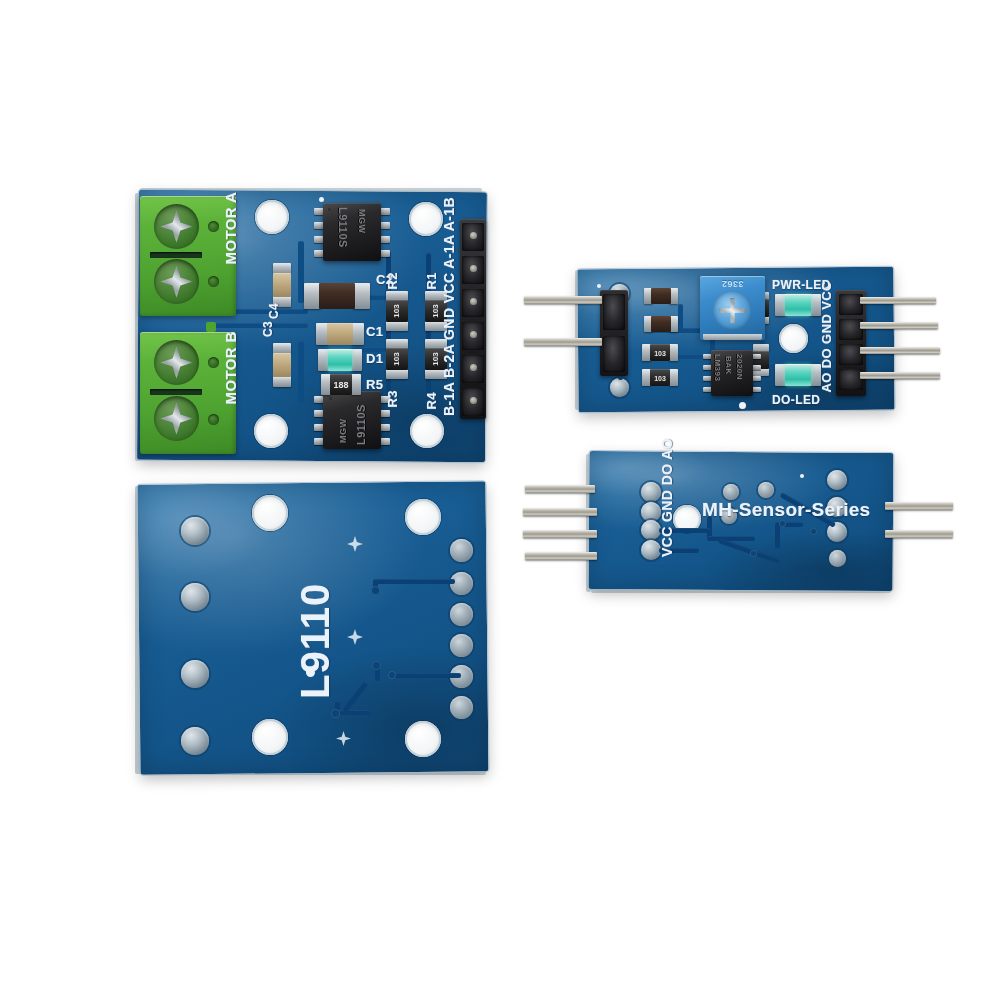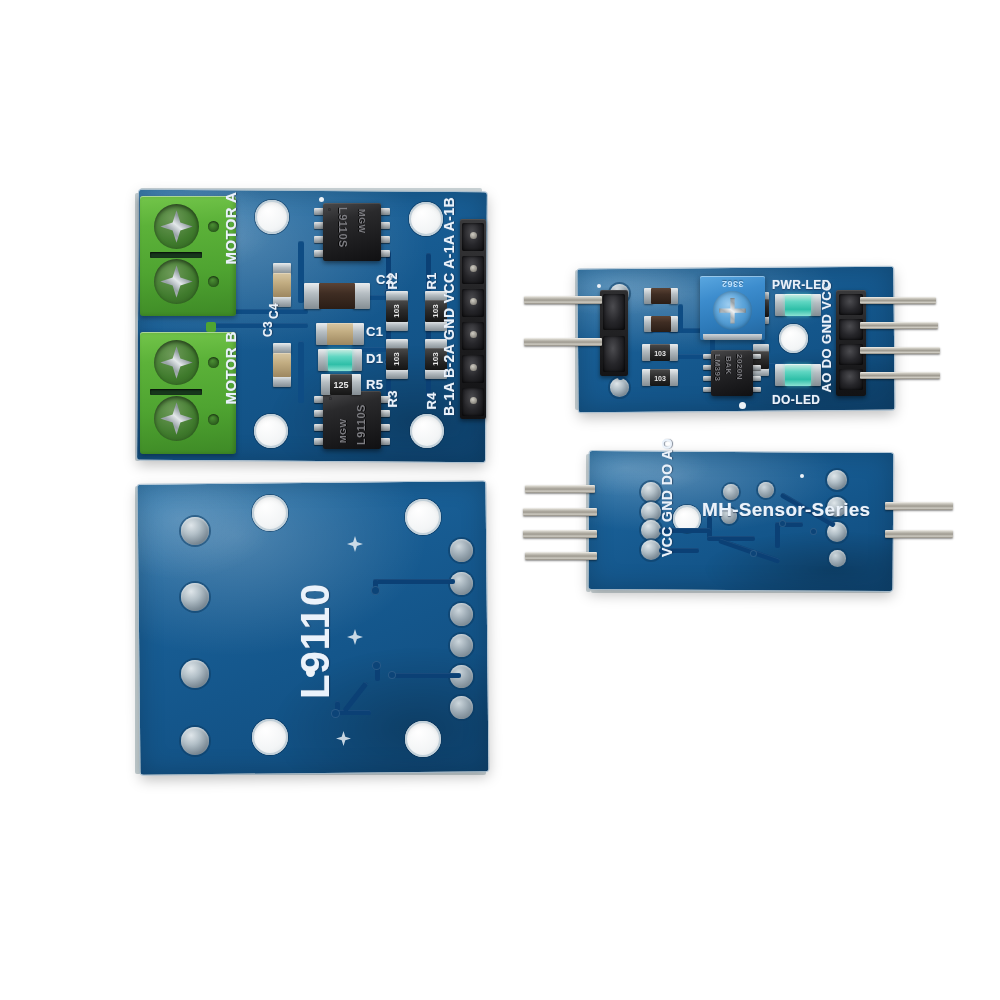--- a/index.html
+++ b/index.html
@@ -348,21 +348,21 @@
       <div class="pad-l"></div>
       <div class="pad-r"></div>
       <div class="body"></div>
     </div>
     <div class="silk abs" style="left:228px; top:161px; font-size:13px;">D1</div>
 
     <div class="smd res abs" style="left:183px; top:183px; width:40px; height:21px;">
       <div class="pad-l"></div>
       <div class="pad-r"></div>
       <div class="body">
-        <div class="code" style="font-size:9px;">125</div>
+        <div class="code" style="font-size:9px;">188</div>
       </div>
     </div>
     <div class="silk abs" style="left:228px; top:187px; font-size:13px;">R5</div>
 
     <div class="smd res abs" style="left:248px; top:100px; width:22px; height:40px;">
       <div class="pad-l" style="left:0; top:0; width:100%; height:26%;"></div>
       <div class="pad-r" style="right:0; bottom:0; top:auto; width:100%; height:26%;"></div>
       <div class="body" style="left:0; right:0; top:22%; height:56%;">
         <div class="code" style="font-size:8px; transform:translateY(-50%) rotate(-90deg);">103</div>
       </div>

